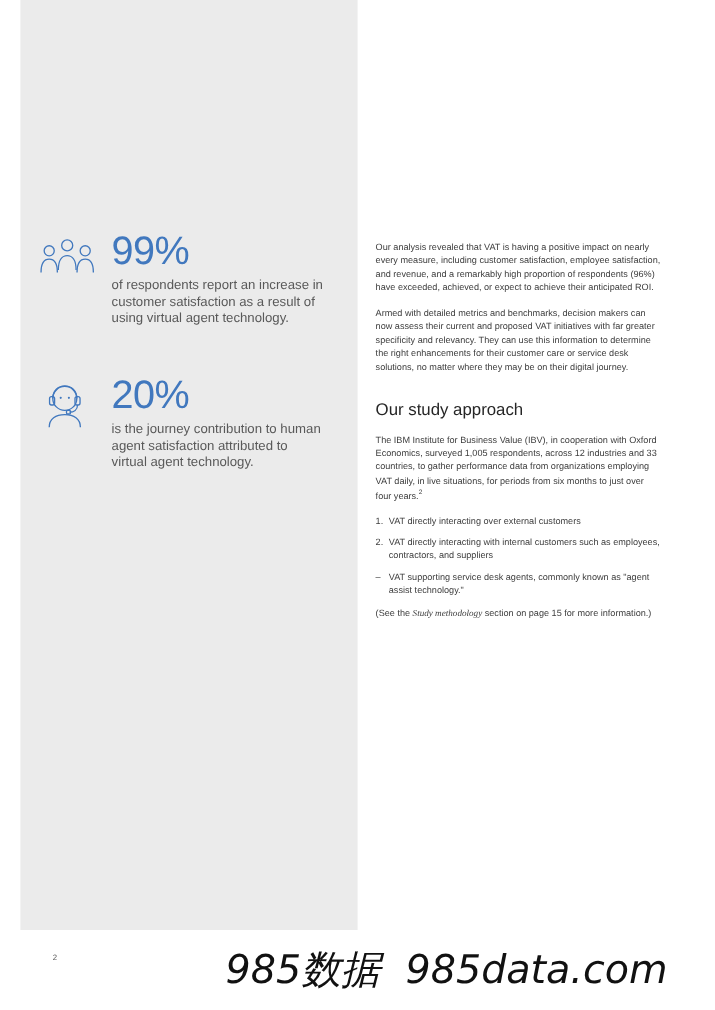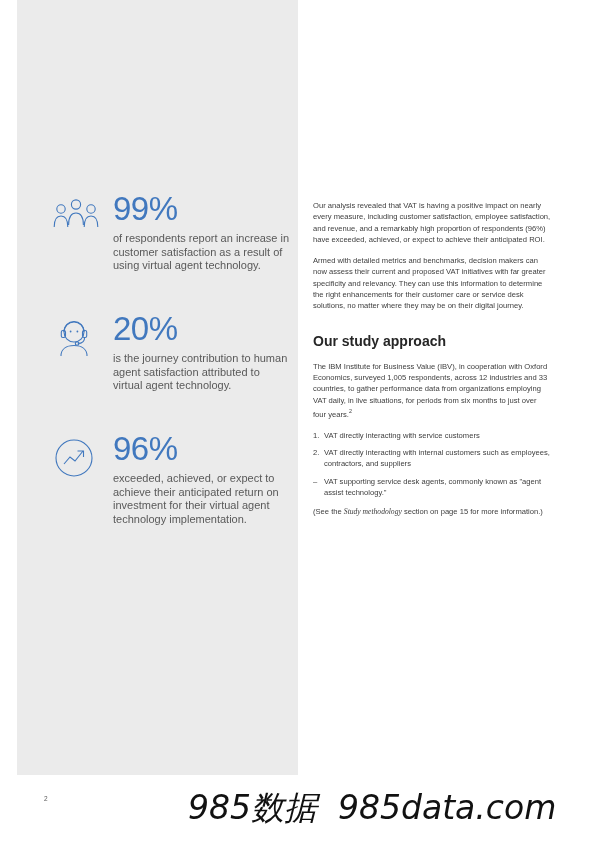--- a/index.html
+++ b/index.html
@@ -24,21 +24,21 @@
   .left-panel {
     position: absolute;
     left: 17px;
     top: 0;
     width: 281px;
     height: 775px;
     background: #ebebeb;
   }
   .stats {
     position: absolute;
-    left: 52px;
+    left: 32px;
     top: 192px;
     width: 240px;
   }
   .stat {
     position: relative;
     margin-bottom: 24px;
     min-height: 96px;
   }
   .stat-icon {
     position: absolute;
@@ -72,21 +72,21 @@
   }
   .body-p {
     color: #3d3d3d;
     font-size: 7.6px;
     line-height: 11.3px;
     margin: 0 0 10px 0;
   }
   .section-head {
     color: #262626;
     font-size: 14px;
-    font-weight: 700;
+    font-weight: 400;
     line-height: 18px;
     margin: 20px 0 11px 0;
   }
   .list-item {
     color: #3d3d3d;
     font-size: 7.6px;
     line-height: 11.3px;
     margin: 0 0 6px 0;
     padding-left: 11px;
     position: relative;
@@ -166,46 +166,33 @@
           <circle cx="18.6" cy="15.5" r="0.9" fill="#4178be" stroke="none"></circle>
           <circle cx="25.4" cy="15.5" r="0.9" fill="#4178be" stroke="none"></circle>
         </svg>
       </div>
       <div class="stat-body">
         <div class="stat-number">20%</div>
         <div class="stat-text">is the journey contribution to human agent satisfaction attributed to virtual agent technology.</div>
       </div>
     </div>
 
-    <div class="stat">
-      <div class="stat-icon">
-        <svg class="icon-svg" width="50" height="46" viewBox="0 0 50 46" fill="none" stroke="#4178be" stroke-width="1.1">
-          <circle cx="22" cy="22" r="18"></circle>
-          <path d="M12 28 L18 21 L23 25 L31 15"></path>
-          <path d="M25.5 15 L31.5 15 L31.5 21"></path>
-        </svg>
-      </div>
-      <div class="stat-body">
-        <div class="stat-number">96%</div>
-        <div class="stat-text">exceeded, achieved, or expect to achieve their anticipated return on investment for their virtual agent technology implementation.</div>
-      </div>
-    </div>
 
   </div>
 
   <div class="right-col">
     <p class="body-p">Our analysis revealed that VAT is having a positive impact on nearly every measure, including customer satisfaction, employee satisfaction, and revenue, and a remarkably high proportion of respondents (96%) have exceeded, achieved, or expect to achieve their anticipated ROI.</p>
     <p class="body-p">Armed with detailed metrics and benchmarks, decision makers can now assess their current and proposed VAT initiatives with far greater specificity and relevancy. They can use this information to determine the right enhancements for their customer care or service desk solutions, no matter where they may be on their digital journey.</p>
     <h2 class="section-head">Our study approach</h2>
     <p class="body-p"><span>The IBM Institute for Business Value (IBV), in cooperation with Oxford Economics, surveyed 1,005 respondents, across 12 industries and 33 countries, to gather performance data from organizations employing VAT daily, in live situations, for periods from six months to just over four years.</span><sup>2</sup></p>
 
     <div class="list-wrap">
       <div class="list-item">
         <span class="marker">1.</span>
-        <span>VAT directly interacting with service customers</span>
+        <span>VAT directly interacting over external customers</span>
       </div>
       <div class="list-item">
         <span class="marker">2.</span>
         <span>VAT directly interacting with internal customers such as employees, contractors, and suppliers</span>
       </div>
       <div class="list-item">
         <span class="marker">–</span>
         <span>VAT supporting service desk agents, commonly known as "agent assist technology."</span>
       </div>
     </div>

